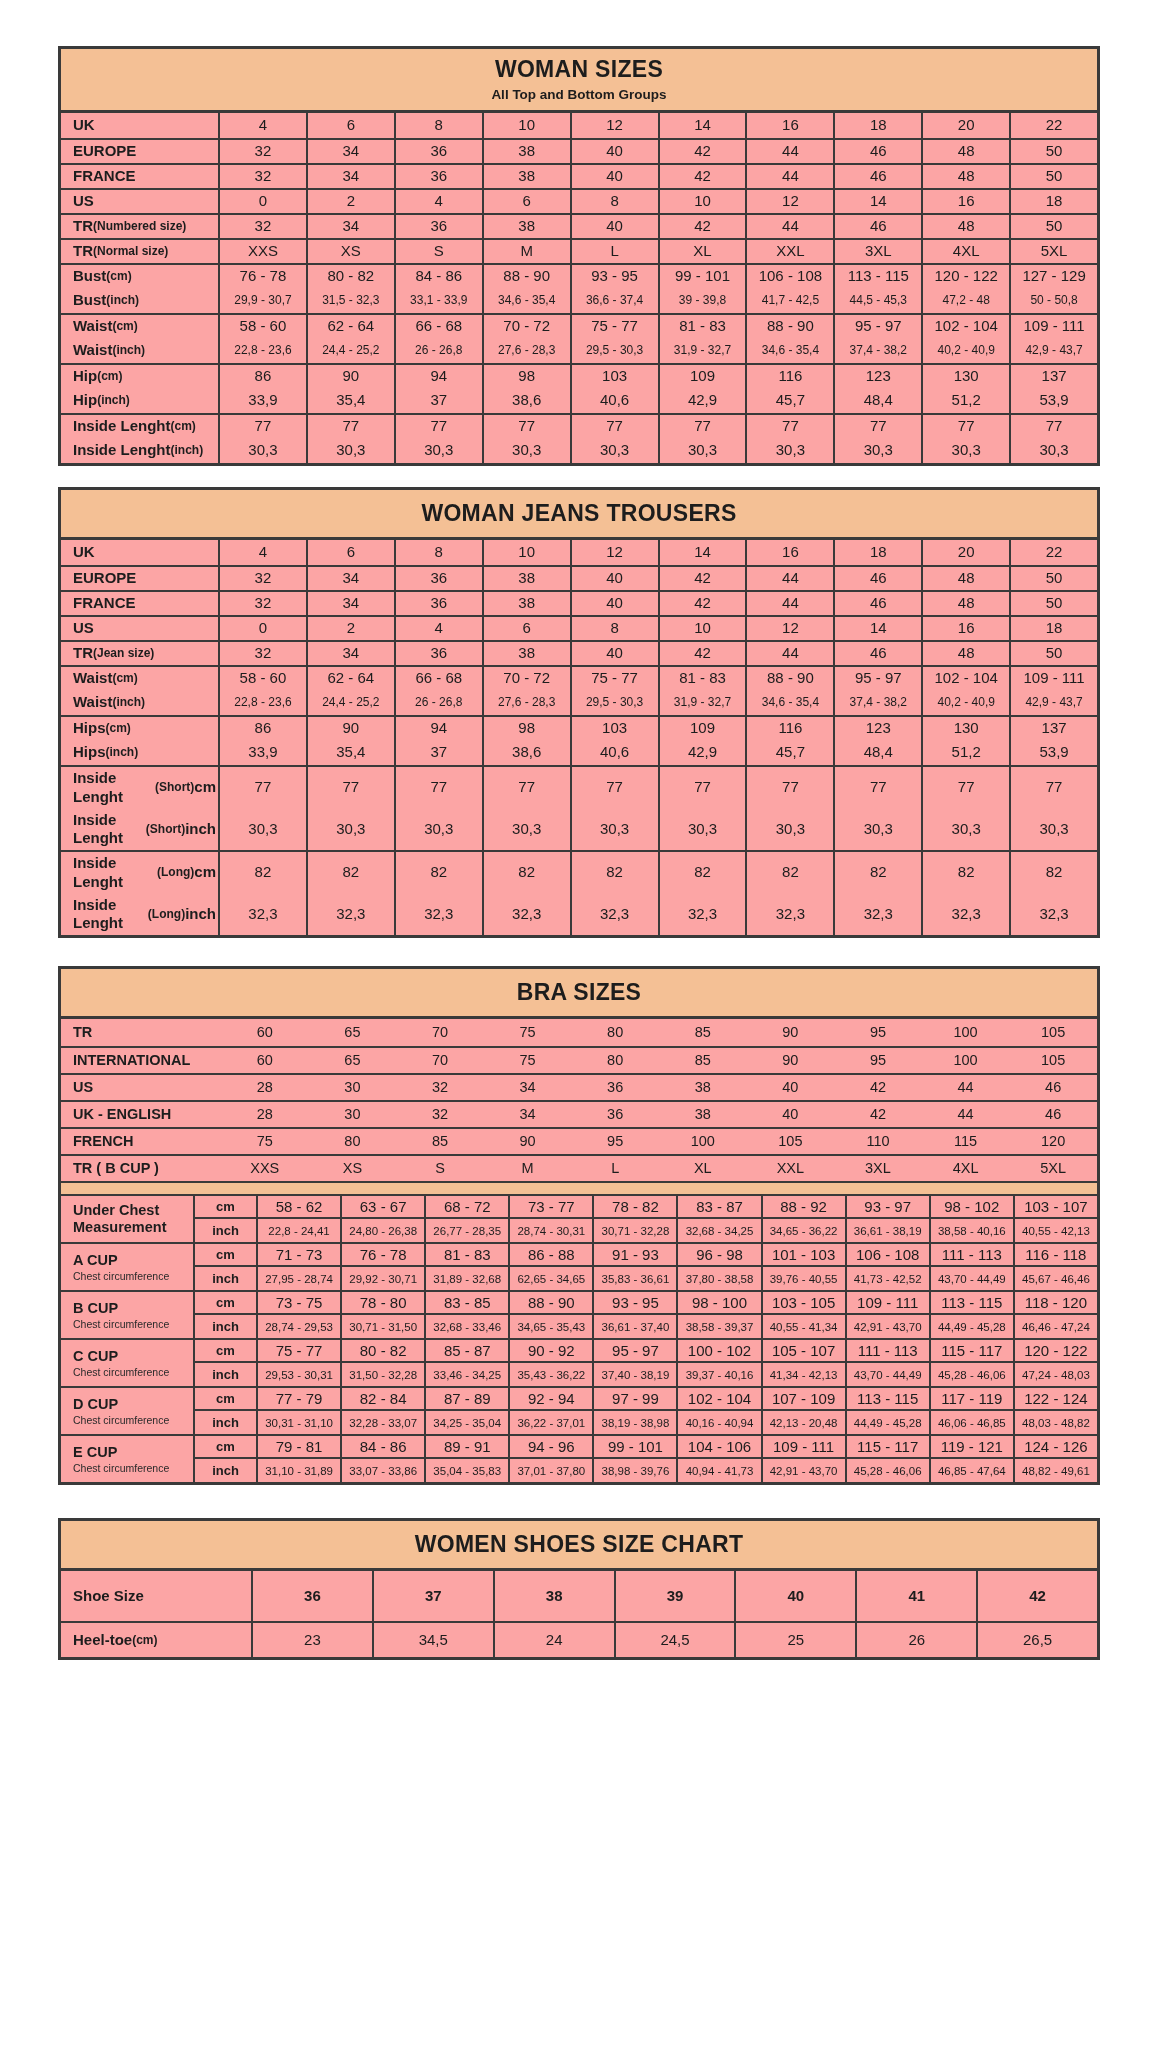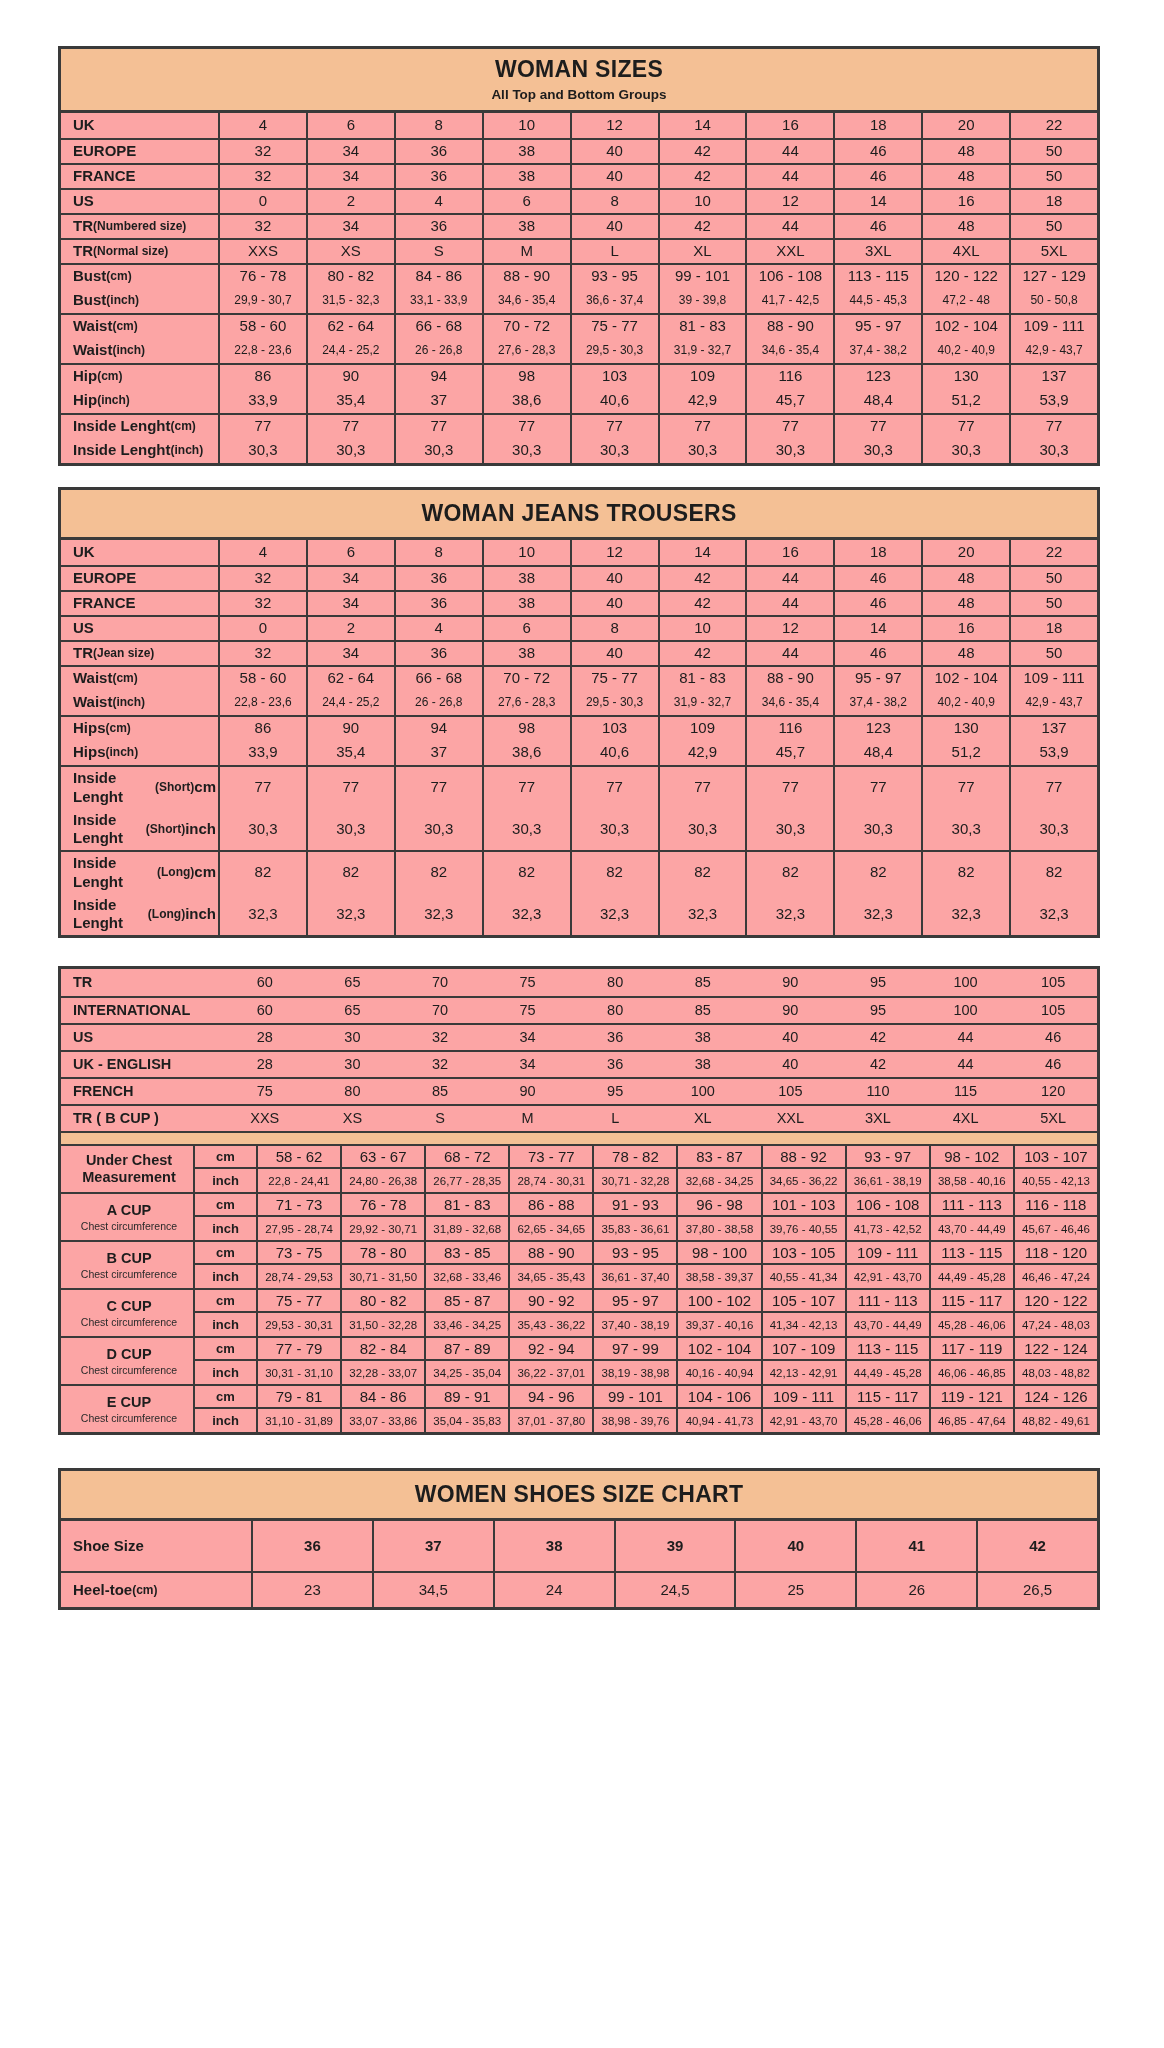--- a/index.html
+++ b/index.html
@@ -46,22 +46,21 @@
     height:15px; background:var(--accent,#f4c095);
     border-top:2.5px solid var(--border,#3a3a3a);
     border-bottom:2.5px solid var(--border,#3a3a3a);
   }
 
   
   .cup-group { display:flex; align-items:stretch; }
   .cup-group.sep { border-top:2.5px solid var(--border,#3a3a3a); }
   .cup-label {
     flex:0 0 132px; display:flex; flex-direction:column; justify-content:center;
-    padding:3px 2px 3px 6px;
-    text-align:center;
+    padding:3px 2px 3px 12px;
   }
   .cup-label .main { font-weight:bold; font-size:14.5px; line-height:1.15; }
   .cup-label .sub { font-size:10.5px; color:#2a2a2a; margin-top:1px; }
   .cup-rows { flex:1 1 0; display:flex; flex-direction:column; border-left:2px solid var(--border,#3a3a3a); }
   .cup-row { display:flex; flex:1 1 0; min-height:23px; }
   .cup-row.cm-row { border-bottom:2px solid var(--border,#3a3a3a); }
   .unit-cell {
     flex:0 0 61px; display:flex; align-items:center; justify-content:center;
     font-weight:bold; font-size:13px;
   }
@@ -449,20 +448,23 @@
           <div class="cell">32,3</div>
           <div class="cell">32,3</div>
           <div class="cell">32,3</div>
           <div class="cell">32,3</div>
           <div class="cell">32,3</div>
         </div>
       </div>
   </section>
 
   <section class="tbl mb3" id="bra">
+    <div class="tbl-header slim">
+      <span class="tbl-title">BRA SIZES</span>
+    </div>
     <div id="bra-plain">
         <div class="row">
           <div class="cell label-cell">TR</div>
           <div class="cell">60</div>
           <div class="cell">65</div>
           <div class="cell">70</div>
           <div class="cell">75</div>
           <div class="cell">80</div>
           <div class="cell">85</div>
           <div class="cell">90</div>
@@ -693,21 +695,21 @@
               <div class="cup-cell">122 - 124</div>
             </div>
             <div class="cup-row inch-row">
               <div class="unit-cell">inch</div>
               <div class="cup-cell">30,31 - 31,10</div>
               <div class="cup-cell">32,28 - 33,07</div>
               <div class="cup-cell">34,25 - 35,04</div>
               <div class="cup-cell">36,22 - 37,01</div>
               <div class="cup-cell">38,19 - 38,98</div>
               <div class="cup-cell">40,16 - 40,94</div>
-              <div class="cup-cell">42,13 - 42,91</div>
+              <div class="cup-cell">42,13 - 20,48</div>
               <div class="cup-cell">44,49 - 45,28</div>
               <div class="cup-cell">46,06 - 46,85</div>
               <div class="cup-cell">48,03 - 48,82</div>
             </div>
           </div>
         </div>
         <div class="cup-group sep">
           <div class="cup-label">
             <span class="main">E CUP</span>
             <span class="sub">Chest circumference</span>

